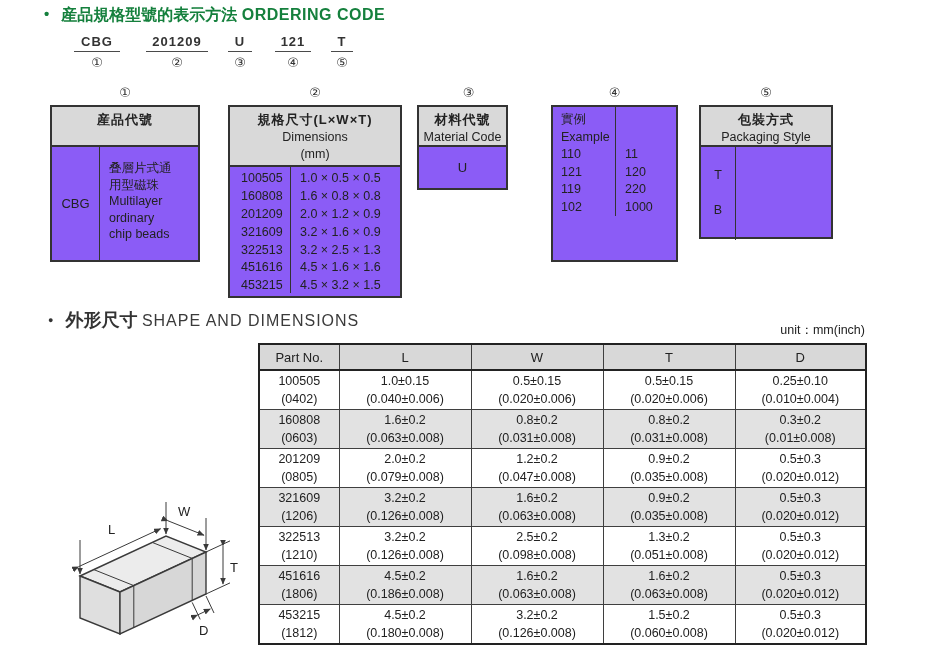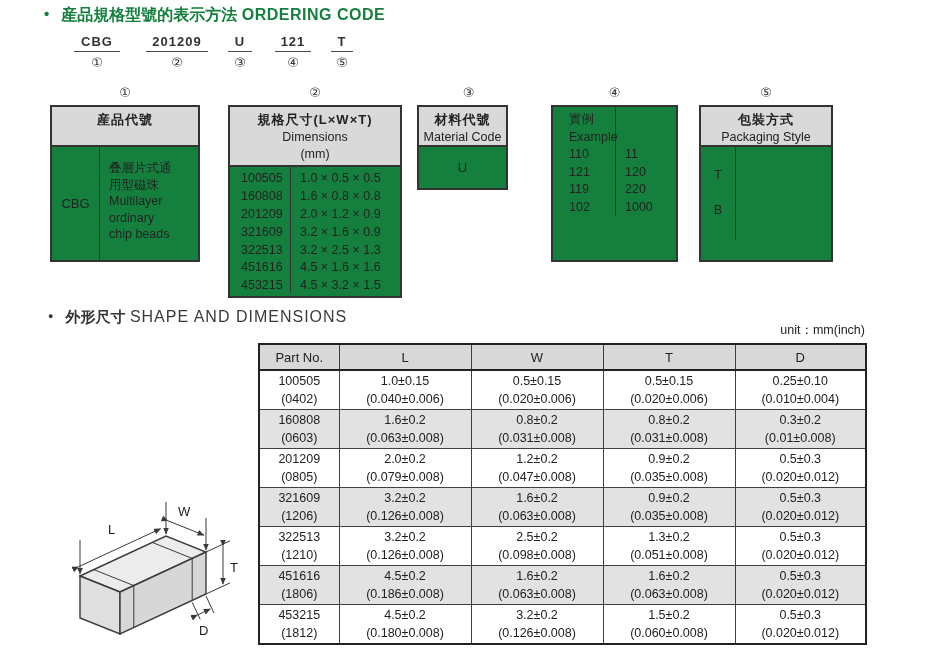--- a/index.html
+++ b/index.html
@@ -9,30 +9,30 @@
     font-family:"Liberation Sans","DejaVu Sans",sans-serif; color:#222;
     overflow:hidden;
   }
   
   .sec-title { position:absolute; white-space:nowrap; }
   #title1 { left:44px; top:5px; font-size:16px; font-weight:bold; color:#15803d; }
   #title1 .bullet { font-size:15px; margin-right:12px; vertical-align:1px; }
   #title1 .en { letter-spacing:0.5px; }
   #title2 { left:48px; top:308px; color:#333; }
   #title2 .bullet { font-size:9px; vertical-align:3px; margin-right:12px; }
-  #title2 .zh { font-size:15px; font-weight:bold; }
+  #title2 .zh { font-size:18px; font-weight:bold; }
   #title2 .en { font-size:16px; font-weight:400; letter-spacing:1px; color:#3a3a3a; }
   
   .code-part { position:absolute; top:34px; text-align:center; color:#333; }
   .code-part .val { display:block; font-size:13px; font-weight:600; letter-spacing:1px;
                     border-bottom:1.5px solid #4a4a4a; padding-bottom:2px; }
   .code-part .num { display:block; font-size:13px; margin-top:3px; color:#333; }
   
   .box-num { position:absolute; top:85px; text-align:center; font-size:13px; color:#333; }
-  .obox { position:absolute; top:105px; border:2px solid #333; background:#15803d; }
+  .obox { position:absolute; top:105px; border:2px solid #333; background:#8b5cf6; }
   .obox-head { background:#d9d9d9; border-bottom:2px solid #333; text-align:center; padding-top:3px; }
   .obox-head .zh { display:block; font-size:13px; font-weight:bold; line-height:19px; letter-spacing:1px; }
   .obox-head .en { display:block; font-size:12.5px; line-height:17px; }
   .obox-body { display:flex; }
   .vdiv { border-right:1.3px solid #333; }
   .line { height:17.5px; line-height:17.5px; font-size:12.5px; white-space:nowrap; }
   
   #box1 { left:50px; width:150px; height:157px; }
   #box1 .obox-head{ height:40px; }
   #box1 .obox-body { height:113px; }
@@ -48,24 +48,24 @@
   #box2 .col-size { flex:1; padding-left:9px; }
   #box2 .line { height:17.9px; line-height:17.9px; }
   
   #box3 { left:417px; width:91px; height:85px; }
   #box3 .obox-head { height:40px; }
   #box3 .obox-body { height:41px; align-items:center; justify-content:center; font-size:13px; }
   
   #box4 { left:551px; width:127px; height:157px; }
   #box4 .obox-head { height:40px; }
   #box4 .obox-body { height:113px; padding-top:4px; }
-  #box4 .col-l { width:63px; padding-left:16px; }
+  #box4 .col-l { width:63px; padding-left:8px; }
   #box4 .col-r { flex:1; padding-left:9px; }
   
-  #box5 { left:699px; width:134px; height:157px; }
+  #box5 { left:699px; width:134px; height:134px; }
   #box5 .obox-head { height:40px; }
   #box5 .obox-body { height:113px; padding-top:20px; }
   #box5 .col-l { width:35px; text-align:center; }
   #box5 .col-r { flex:1; padding-left:11px; }
   
   .fullcol { height:100%; margin-top:-3px; padding-top:3px; }
   #box4 .fullcol, #box5 .fullcol { margin-top:-4px; padding-top:4px; }
   #box5 .fullcol { margin-top:-20px; padding-top:20px; }
   
   #unit-label { position:absolute; left:700px; top:322px; width:165px; text-align:right;

